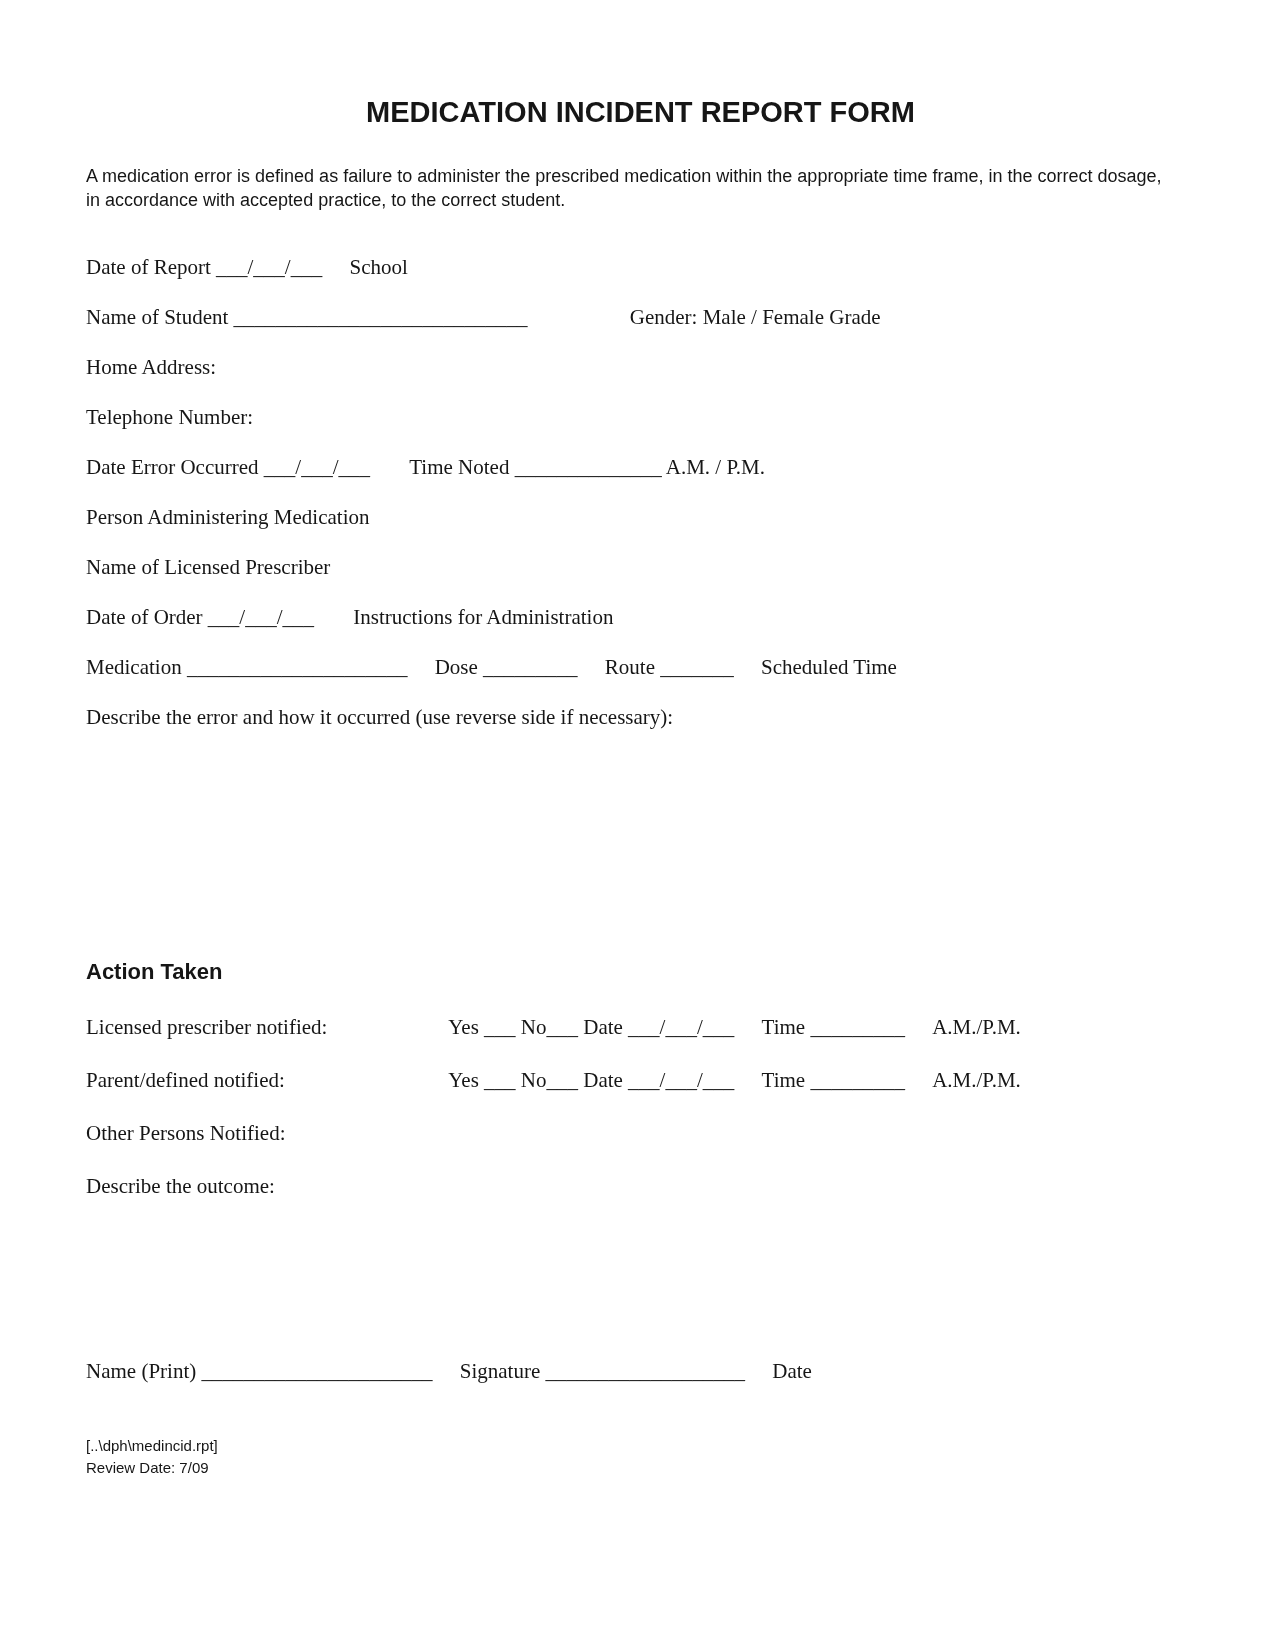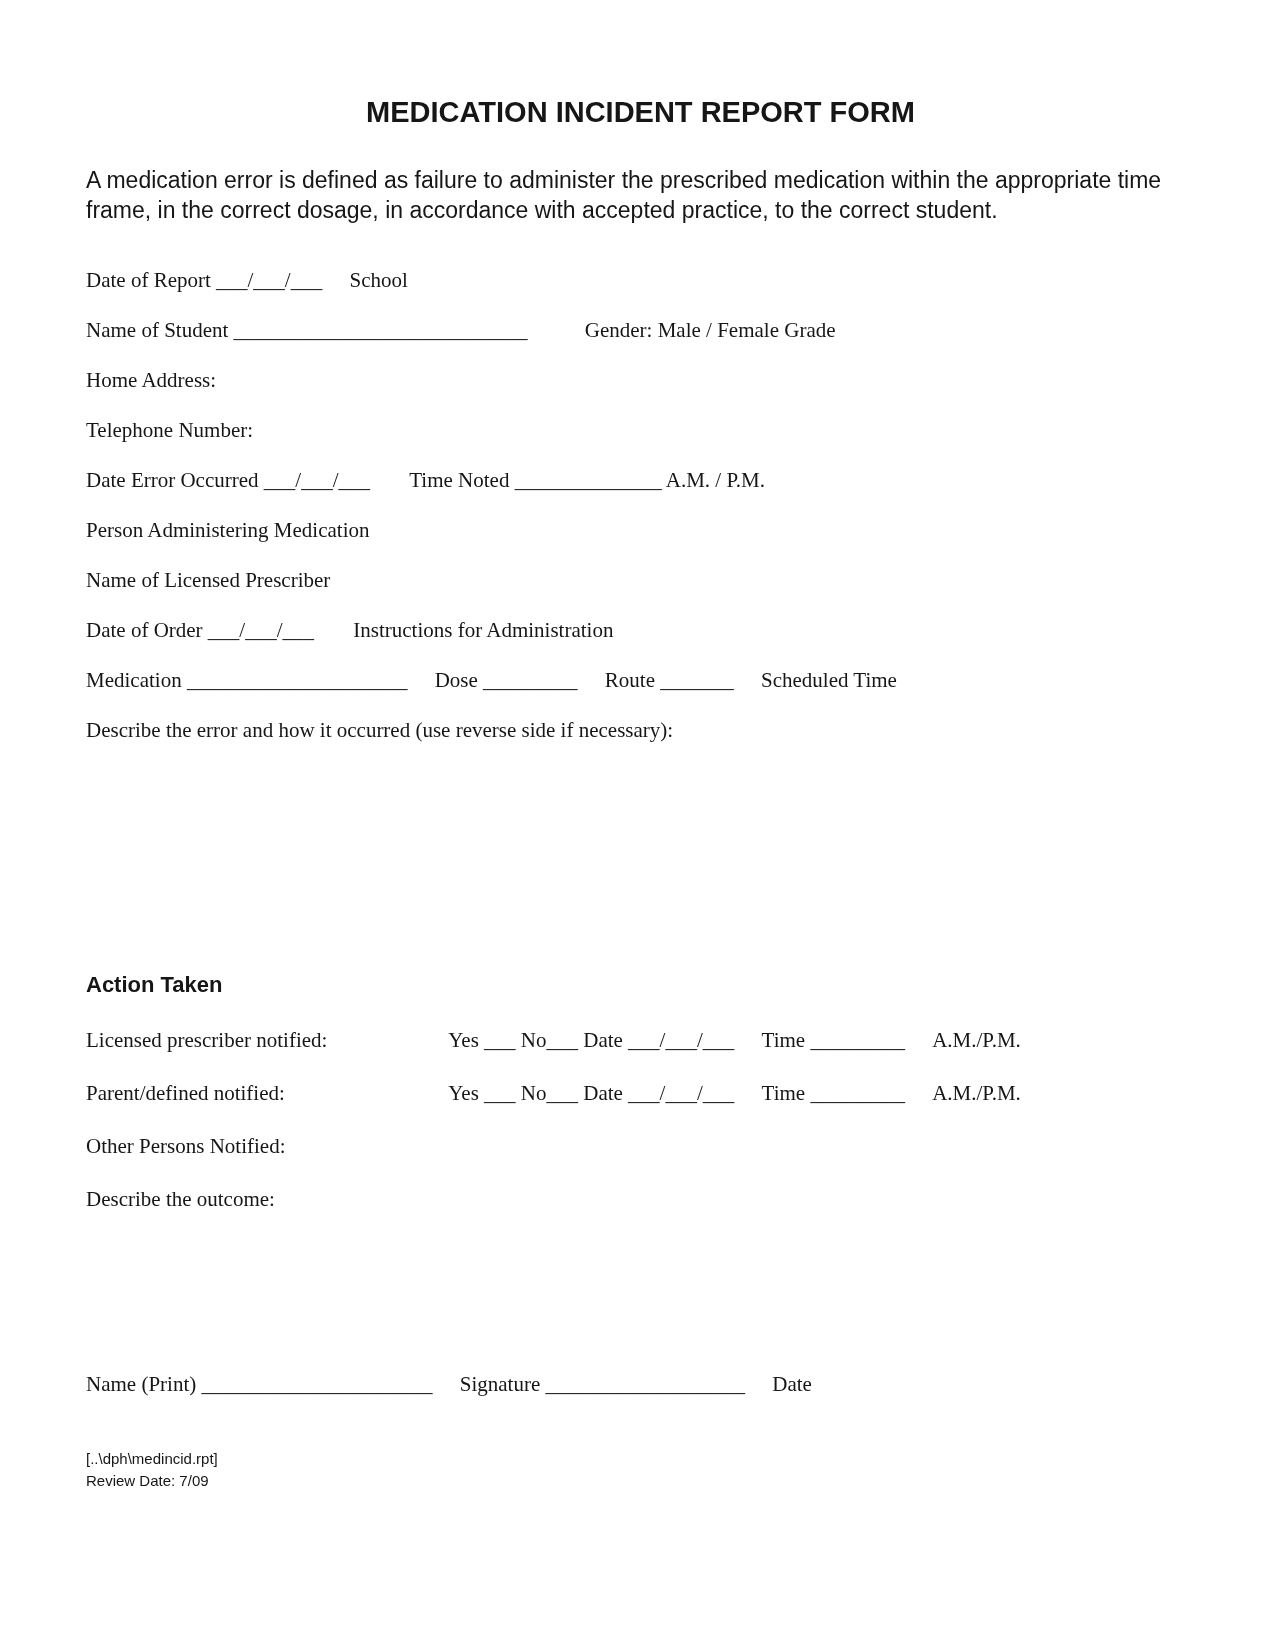--- a/index.html
+++ b/index.html
@@ -15,36 +15,36 @@
     padding: 96px 80px 0 86px;
     overflow: hidden;
   }
   .title {
     font-size: 29px;
     font-weight: bold;
     text-align: center;
     margin: 0 0 36px 0;
   }
   .intro {
-    font-size: 23px;
+    font-size: 18px;
     line-height: 1.32;
     margin: 0 0 42px 0;
     max-width: 1078px;
   }
   .line {
     font-size: 21px;
     line-height: 24px;
     margin: 0 0 26px 0;
     white-space: nowrap;
     font-family: Liberation Serif, serif;
   }
   .seg { display: inline-block; }
   .mr-sm { margin-right: 22px; }
   .mr-md { margin-right: 34px; }
-  .mr-lg { margin-right: 52px; }
+  .mr-lg { margin-right: 97px; }
   .mr-xl { }
   .space-error { height: 204px; }
   .space-outcome { height: 132px; }
   .space-sign { height: 26px; }
   .action-heading {
     font-size: 22px;
     font-weight: bold;
     margin: 0 0 30px 0;
   }
   .action-line { margin-bottom: 29px; }

